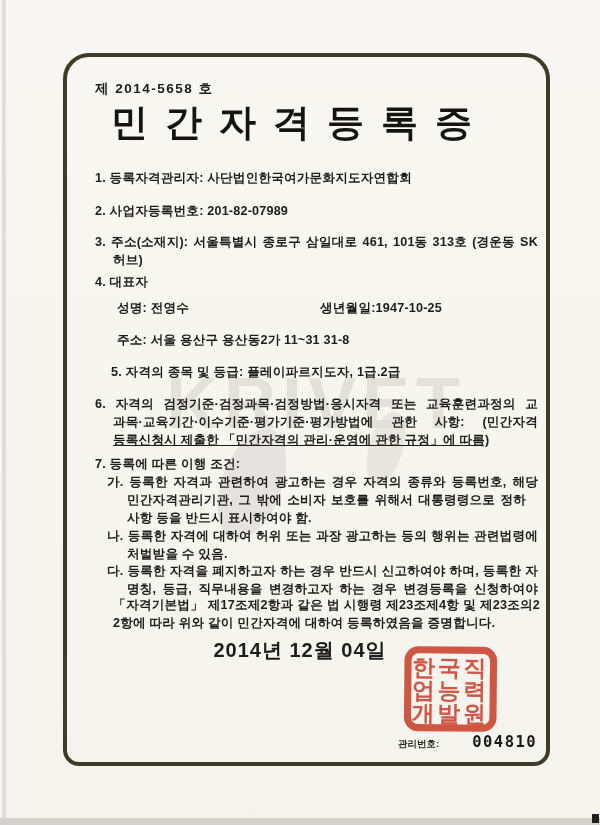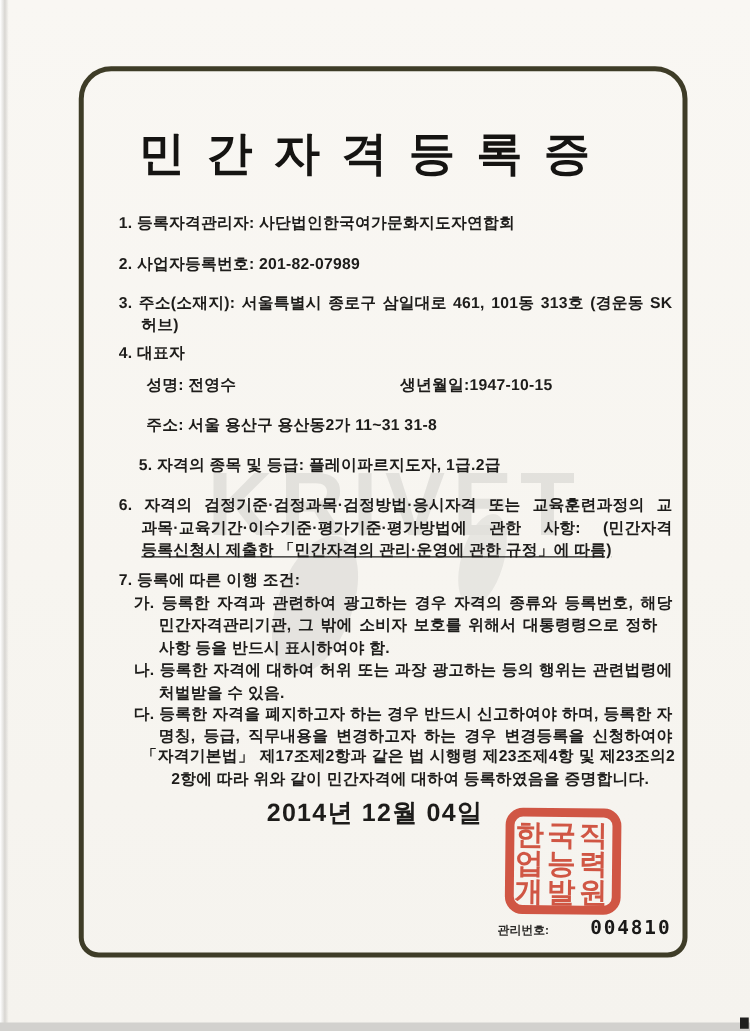--- a/index.html
+++ b/index.html
@@ -47,50 +47,51 @@
       <ellipse cx="104" cy="132" rx="30" ry="58" transform="rotate(20 104 132)" fill="#d7d6d2"></ellipse>
       <ellipse cx="238" cy="96" rx="17" ry="38" transform="rotate(16 238 96)" fill="#dbdad6"></ellipse>
       <text x="168" y="76" text-anchor="middle" font-size="72" font-weight="bold" font-family="Liberation Sans, DejaVu Sans, sans-serif" letter-spacing="6" fill="#d2d1cd">KRIVET</text>
     </svg>
   </div>
 
   <div class="frame"></div>
 
   <div class="content">
 
+    <div class="ln doc-num">제 2014-5658 호</div>
     <div class="title">민간자격등록증</div>
 
     <div class="ln" style="left:95px;top:170px;">1. 등록자격관리자: 사단법인한국여가문화지도자연합회</div>
     <div class="ln" style="left:95px;top:203px;">2. 사업자등록번호: 201-82-07989</div>
 
     <div class="ln stretch" style="left:95px;top:234px;width:443px;">3. 주소(소재지): 서울특별시 종로구 삼일대로 461, 101동 313호 (경운동 SK</div>
     <div class="ln" style="left:113px;top:252px;">허브)</div>
 
     <div class="ln" style="left:95px;top:274px;">4. 대표자</div>
     <div class="ln" style="left:117px;top:300px;">성명: 전영수</div>
-    <div class="ln" style="left:320px;top:300px;">생년월일:1947-10-15</div>
+    <div class="ln" style="left:320px;top:300px;">생년월일:1947-10-25</div>
     <div class="ln" style="left:117px;top:332px;">주소: 서울 용산구 용산동2가 11~31 31-8</div>
 
     <div class="ln" style="left:95px;top:364px;margin-left:16px;">5. 자격의 종목 및 등급: 플레이파르지도자, 1급.2급</div>
 
     <div class="ln stretch" style="left:95px;top:396px;width:443px;">6. 자격의 검정기준·검정과목·검정방법·응시자격 또는 교육훈련과정의 교</div>
     <div class="ln stretch" style="left:113px;top:414px;width:425px;">과목·교육기간·이수기준·평가기준·평가방법에 관한 사항: (민간자격</div>
     <div class="ln" style="left:113px;top:432px;text-decoration:underline;">등록신청시 제출한 「민간자격의 관리·운영에 관한 규정」에 따름)</div>
 
     <div class="ln" style="left:95px;top:456px;">7. 등록에 따른 이행 조건:</div>
     <div class="ln stretch" style="left:107px;top:474px;width:431px;">가. 등록한 자격과 관련하여 광고하는 경우 자격의 종류와 등록번호, 해당</div>
     <div class="ln stretch" style="left:127px;top:492px;width:399px;">민간자격관리기관, 그 밖에 소비자 보호를 위해서 대통령령으로 정하는</div>
     <div class="ln" style="left:127px;top:510px;text-align:right;">사항 등을 반드시 표시하여야 함.</div>
     <div class="ln stretch" style="left:107px;top:528px;width:431px;">나. 등록한 자격에 대하여 허위 또는 과장 광고하는 등의 행위는 관련법령에 의거</div>
     <div class="ln" style="left:127px;top:546px;">처벌받을 수 있음.</div>
     <div class="ln stretch" style="left:107px;top:563px;width:431px;">다. 등록한 자격을 폐지하고자 하는 경우 반드시 신고하여야 하며, 등록한 자격의</div>
     <div class="ln stretch" style="left:127px;top:581px;width:411px;">명칭, 등급, 직무내용을 변경하고자 하는 경우 변경등록을 신청하여야 함.</div>
 
     <div class="ln stretch" style="left:113px;top:597px;width:427px;">「자격기본법」 제17조제2항과 같은 법 시행령 제23조제4항 및 제23조의2제</div>
-    <div class="ln" style="left:113px;top:615px;margin-left:24px;">2항에 따라 위와 같이 민간자격에 대하여 등록하였음을 증명합니다.</div>
+    <div class="ln" style="left:113px;top:615px;">2항에 따라 위와 같이 민간자격에 대하여 등록하였음을 증명합니다.</div>
 
     <div class="date">2014년 12월 04일</div>
 
     <svg class="seal" viewBox="0 0 100 92">
       <rect x="5" y="5" width="90" height="82" rx="11" fill="none" stroke="#cd4937" stroke-width="7.5"></rect>
       <text x="50" y="32" text-anchor="middle" font-size="24" font-weight="bold" letter-spacing="3" font-family="Liberation Serif, DejaVu Serif, serif" fill="#cd4937">한국직</text>
       <text x="50" y="56" text-anchor="middle" font-size="24" font-weight="bold" letter-spacing="3" font-family="Liberation Serif, DejaVu Serif, serif" fill="#cd4937">업능력</text>
       <text x="50" y="80" text-anchor="middle" font-size="24" font-weight="bold" letter-spacing="3" font-family="Liberation Serif, DejaVu Serif, serif" fill="#cd4937">개발원</text>
     </svg>
 

